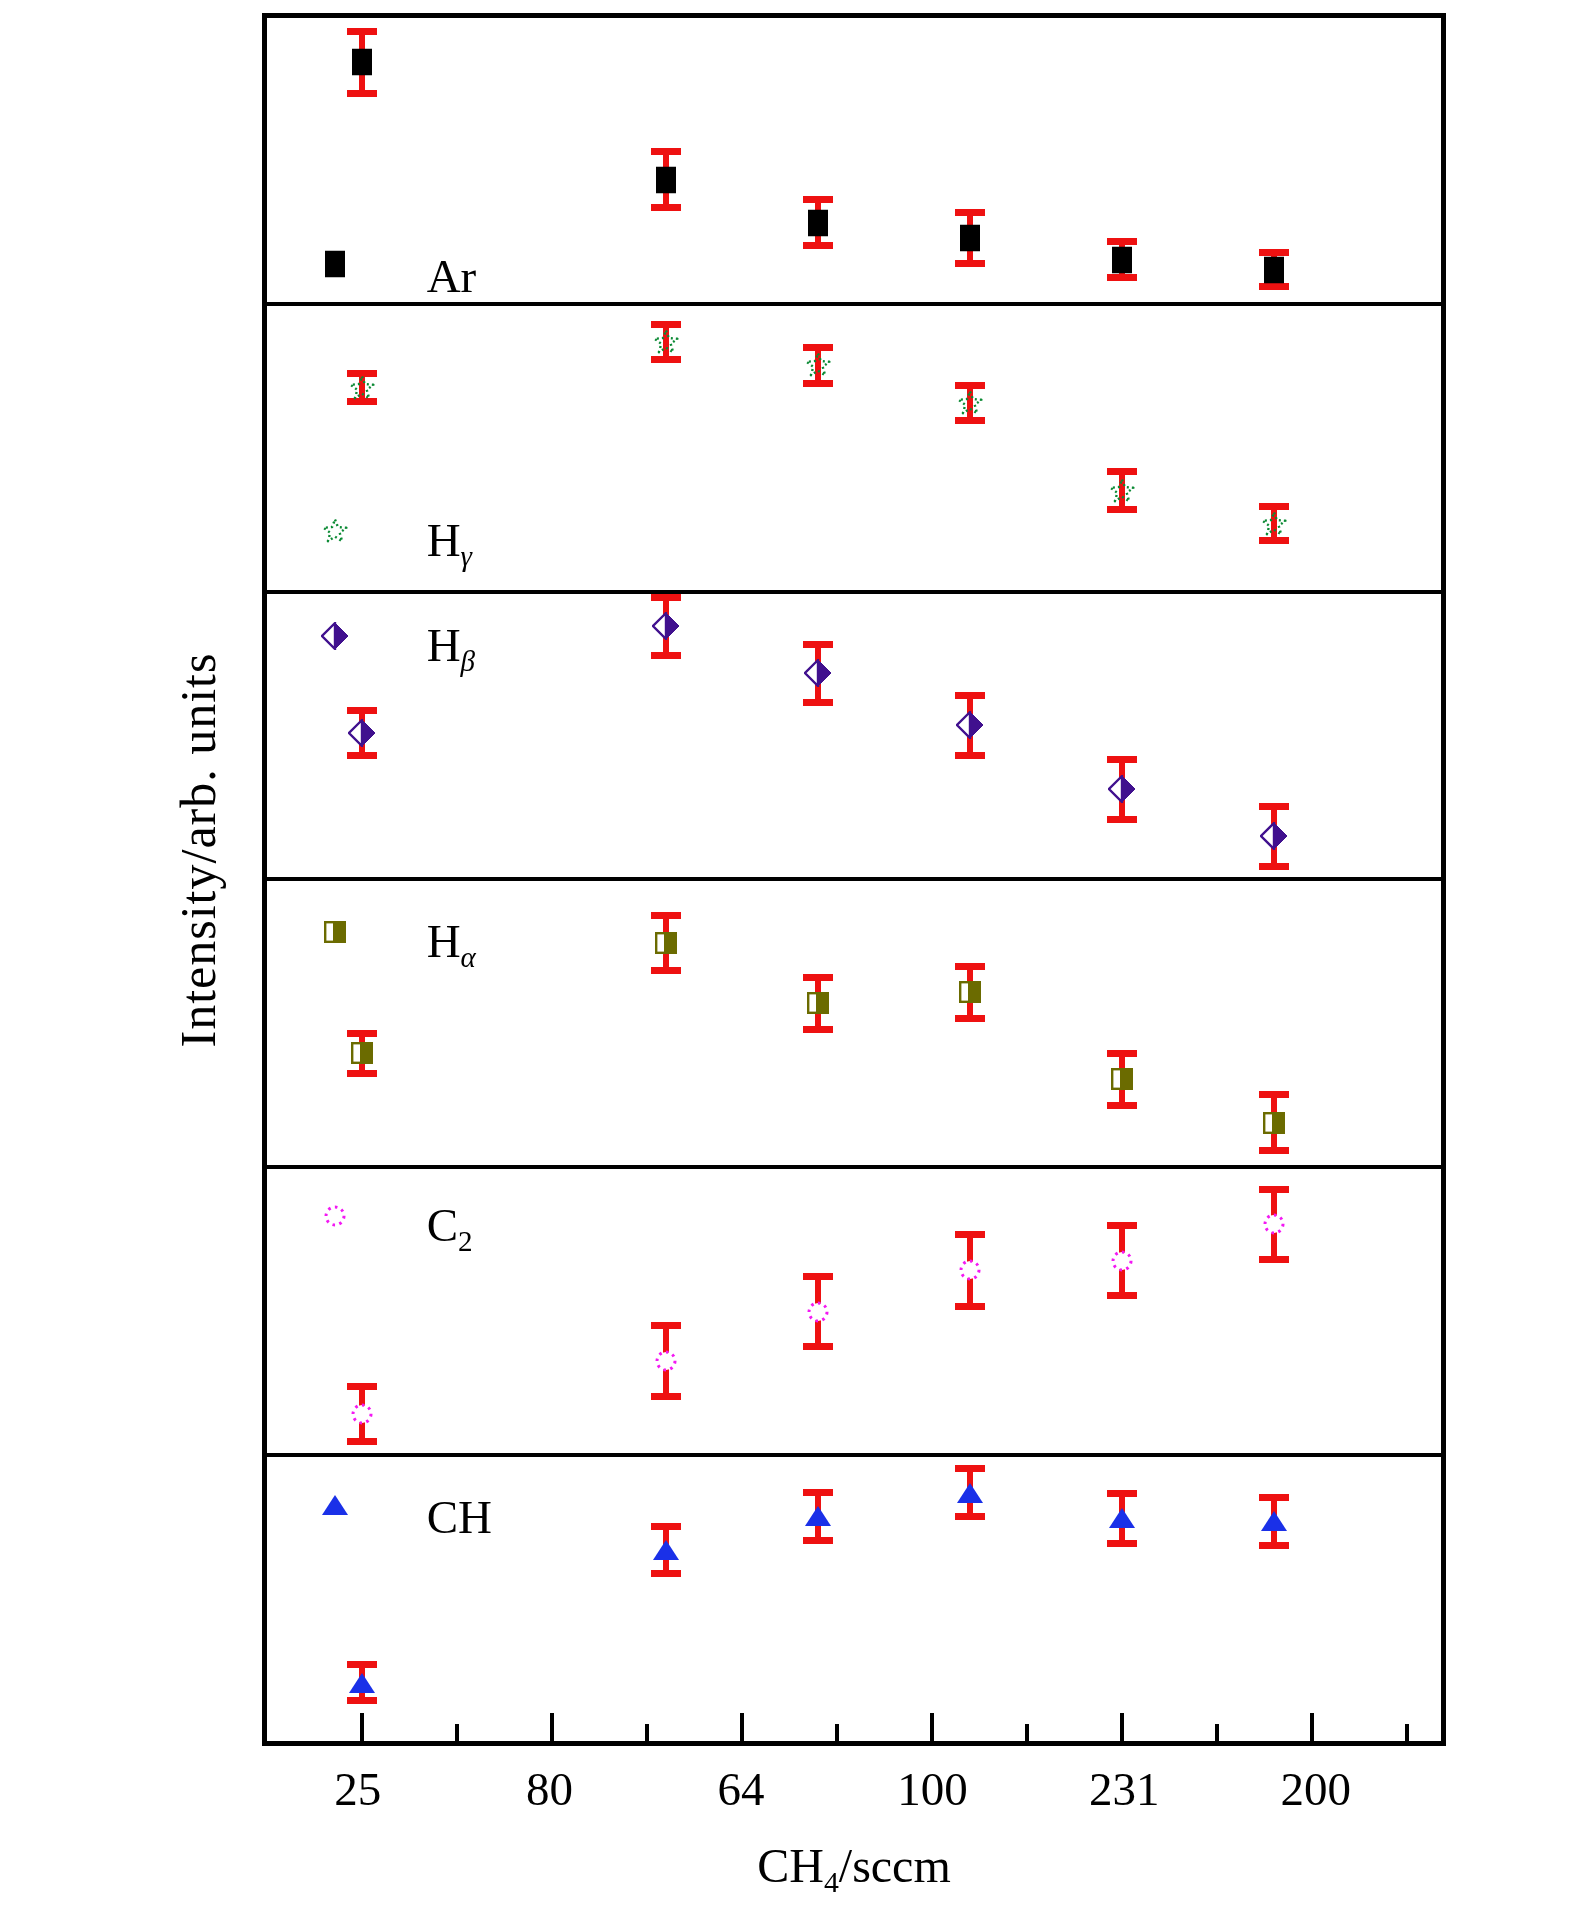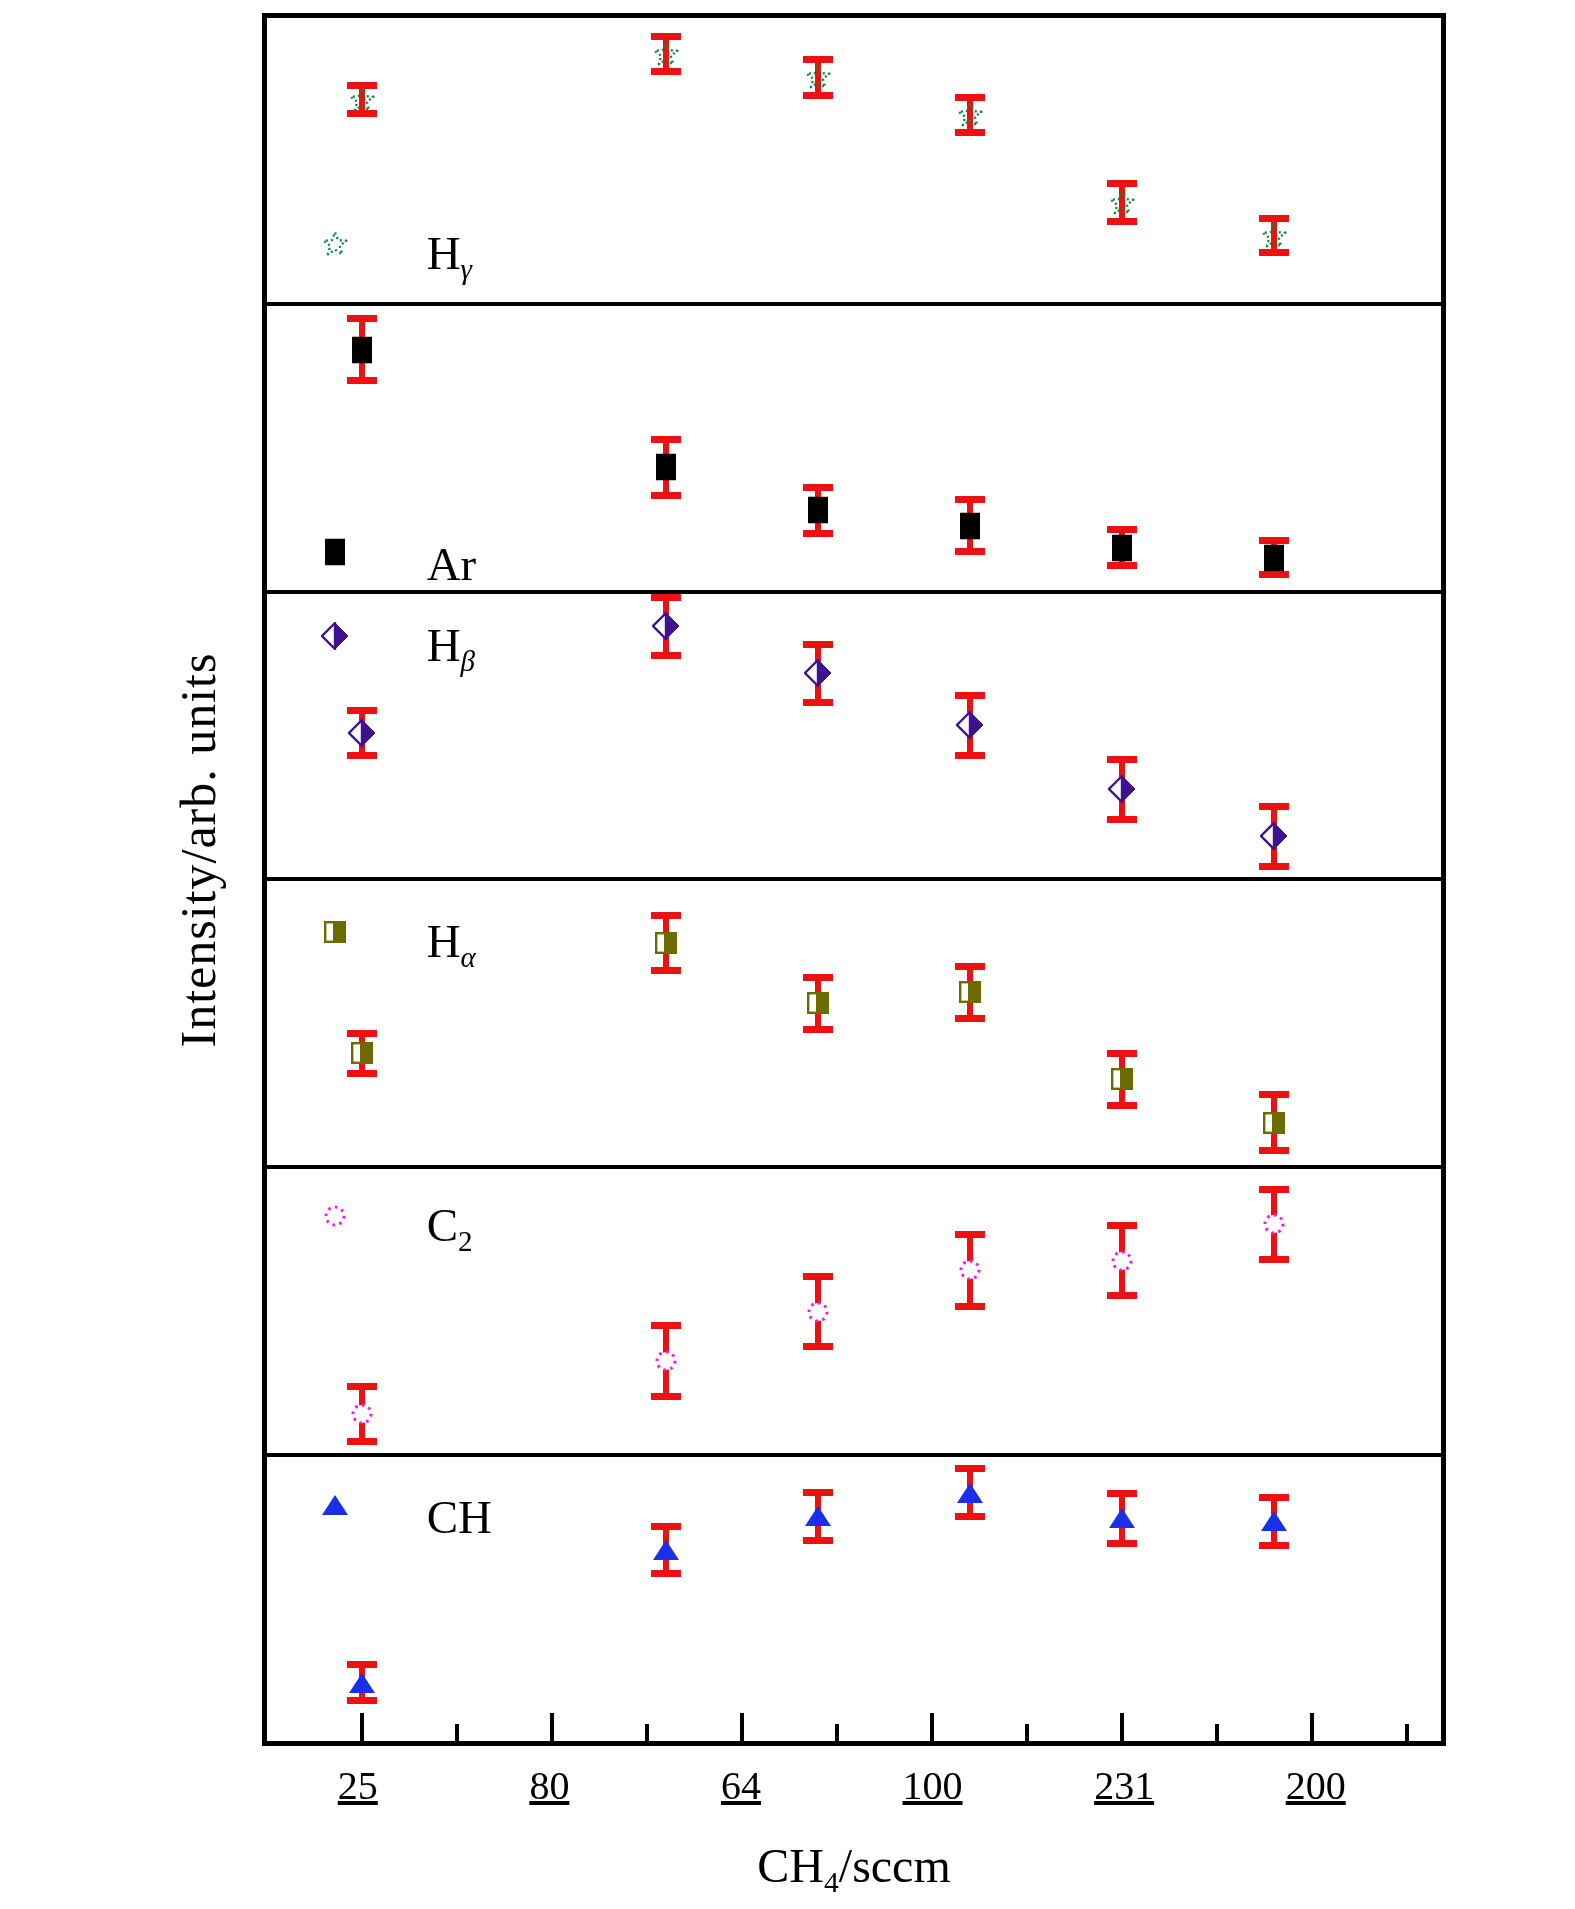--- a/index.html
+++ b/index.html
@@ -28,36 +28,90 @@
   .marker{position:absolute;transform:translate(-50%,50%);line-height:0;}
   .legend-sym{position:absolute;transform:translate(-50%,-50%);line-height:0;}
   .legend-label{position:absolute;transform:translateY(-50%);font-size:47px;white-space:nowrap;margin-top:12px;}
   .legend-label .sub{font-size:0.62em;vertical-align:-0.35em;}
   .legend-label .sub.greek{font-style:italic;}
   .tick-layer{position:absolute;left:0;top:0;right:0;bottom:0;pointer-events:none;}
   .tick{position:absolute;bottom:0;width:4px;background:#000;transform:translateX(-50%);}
   .tick.major{height:28px;}
   .tick.minor{height:17px;}
   .xtick-labels{position:absolute;left:262px;top:1762px;width:1184px;height:60px;}
-  .xtick-label{position:absolute;transform:translateX(-50%);font-size:40px;text-decoration:underline;}
+  .xtick-label{position:absolute;transform:translateX(-50%);font-size:47px;}
   .xlabel{
     position:absolute;left:854px;top:1838px;transform:translateX(-50%);
     font-size:48px;white-space:nowrap;
   }
   .xlabel .sub{font-size:0.62em;vertical-align:-0.35em;}
 </style>
 </head>
 <body>
 
 <div class="figure">
   <div class="ylabel">Intensity/arb. units</div>
 
   <div class="plot-frame">
     <div class="panels" id="panels">
         <div class="panel">
+          <div class="err" style="left: 8.09061%; bottom: 73.4%; height: 22.2%;">
+            <div class="err-line" style="background: rgb(238, 17, 17);"></div>
+            <div class="err-cap top" style="background: rgb(238, 17, 17);"></div>
+            <div class="err-cap bot" style="background: rgb(238, 17, 17);"></div>
+          </div>
+          <div class="err" style="left: 33.9806%; bottom: 33.1%; height: 20%;">
+            <div class="err-line" style="background: rgb(238, 17, 17);"></div>
+            <div class="err-cap top" style="background: rgb(238, 17, 17);"></div>
+            <div class="err-cap bot" style="background: rgb(238, 17, 17);"></div>
+          </div>
+          <div class="err" style="left: 46.9256%; bottom: 19.6%; height: 16.6%;">
+            <div class="err-line" style="background: rgb(238, 17, 17);"></div>
+            <div class="err-cap top" style="background: rgb(238, 17, 17);"></div>
+            <div class="err-cap bot" style="background: rgb(238, 17, 17);"></div>
+          </div>
+          <div class="err" style="left: 59.8706%; bottom: 13.4%; height: 18.4%;">
+            <div class="err-line" style="background: rgb(238, 17, 17);"></div>
+            <div class="err-cap top" style="background: rgb(238, 17, 17);"></div>
+            <div class="err-cap bot" style="background: rgb(238, 17, 17);"></div>
+          </div>
+          <div class="err" style="left: 72.8155%; bottom: 8.3%; height: 13%;">
+            <div class="err-line" style="background: rgb(238, 17, 17);"></div>
+            <div class="err-cap top" style="background: rgb(238, 17, 17);"></div>
+            <div class="err-cap bot" style="background: rgb(238, 17, 17);"></div>
+          </div>
+          <div class="err" style="left: 85.7605%; bottom: 5.1%; height: 12.4%;">
+            <div class="err-line" style="background: rgb(238, 17, 17);"></div>
+            <div class="err-cap top" style="background: rgb(238, 17, 17);"></div>
+            <div class="err-cap bot" style="background: rgb(238, 17, 17);"></div>
+          </div>
+          <div class="marker" style="left: 8.09061%; bottom: 84.5%;"><svg width="20" height="27" viewBox="0 0 20 27">
+              <rect x="0" y="0" width="20" height="27" fill="#000000"></rect>
+            </svg></div>
+          <div class="marker" style="left: 33.9806%; bottom: 43.1%;"><svg width="20" height="27" viewBox="0 0 20 27">
+              <rect x="0" y="0" width="20" height="27" fill="#000000"></rect>
+            </svg></div>
+          <div class="marker" style="left: 46.9256%; bottom: 27.9%;"><svg width="20" height="27" viewBox="0 0 20 27">
+              <rect x="0" y="0" width="20" height="27" fill="#000000"></rect>
+            </svg></div>
+          <div class="marker" style="left: 59.8706%; bottom: 22.6%;"><svg width="20" height="27" viewBox="0 0 20 27">
+              <rect x="0" y="0" width="20" height="27" fill="#000000"></rect>
+            </svg></div>
+          <div class="marker" style="left: 72.8155%; bottom: 14.8%;"><svg width="20" height="27" viewBox="0 0 20 27">
+              <rect x="0" y="0" width="20" height="27" fill="#000000"></rect>
+            </svg></div>
+          <div class="marker" style="left: 85.7605%; bottom: 11.3%;"><svg width="20" height="27" viewBox="0 0 20 27">
+              <rect x="0" y="0" width="20" height="27" fill="#000000"></rect>
+            </svg></div>
+          <div class="legend-sym" style="left: 5.75%; top: 86.6%;"><svg width="20" height="27" viewBox="0 0 20 27">
+              <rect x="0" y="0" width="20" height="27" fill="#000000"></rect>
+            </svg></div>
+          <div class="legend-label" style="left: 13.6%; top: 86.6%;"><span>Ar</span></div>
+        </div>
+        <div class="panel">
           <div class="err" style="left: 8.09061%; bottom: 66.1%; height: 10.2%;">
             <div class="err-line" style="background: rgb(238, 17, 17);"></div>
             <div class="err-cap top" style="background: rgb(238, 17, 17);"></div>
             <div class="err-cap bot" style="background: rgb(238, 17, 17);"></div>
           </div>
           <div class="err" style="left: 33.9806%; bottom: 81%; height: 12.6%;">
             <div class="err-line" style="background: rgb(238, 17, 17);"></div>
             <div class="err-cap top" style="background: rgb(238, 17, 17);"></div>
             <div class="err-cap bot" style="background: rgb(238, 17, 17);"></div>
           </div>
@@ -96,74 +150,20 @@
           <div class="marker" style="left: 72.8155%; bottom: 34.9%;"><svg width="26" height="26" viewBox="0 0 26 26">
               <path d="M13 1.5 L15.9 9 L24.4 9.8 L17.7 14.8 L20.1 23.2 L13 18.6 L5.9 23.2 L8.3 14.8 L1.6 9.8 L10.1 9 Z" fill="none" stroke="#0b8a34" stroke-width="2.4" stroke-dasharray="2 3" stroke-linejoin="round"></path>
             </svg></div>
           <div class="marker" style="left: 85.7605%; bottom: 23.3%;"><svg width="26" height="26" viewBox="0 0 26 26">
               <path d="M13 1.5 L15.9 9 L24.4 9.8 L17.7 14.8 L20.1 23.2 L13 18.6 L5.9 23.2 L8.3 14.8 L1.6 9.8 L10.1 9 Z" fill="none" stroke="#0b8a34" stroke-width="2.4" stroke-dasharray="2 3" stroke-linejoin="round"></path>
             </svg></div>
           <div class="legend-sym" style="left: 5.75%; top: 79.5%;"><svg width="26" height="26" viewBox="0 0 26 26">
               <path d="M13 1.5 L15.9 9 L24.4 9.8 L17.7 14.8 L20.1 23.2 L13 18.6 L5.9 23.2 L8.3 14.8 L1.6 9.8 L10.1 9 Z" fill="none" stroke="#0b8a34" stroke-width="2.4" stroke-dasharray="2 3" stroke-linejoin="round"></path>
             </svg></div>
           <div class="legend-label" style="left: 13.6%; top: 79.5%;"><span>H</span><span class="sub greek">γ</span></div>
-        </div>
-        <div class="panel">
-          <div class="err" style="left: 8.09061%; bottom: 73.4%; height: 22.2%;">
-            <div class="err-line" style="background: rgb(238, 17, 17);"></div>
-            <div class="err-cap top" style="background: rgb(238, 17, 17);"></div>
-            <div class="err-cap bot" style="background: rgb(238, 17, 17);"></div>
-          </div>
-          <div class="err" style="left: 33.9806%; bottom: 33.1%; height: 20%;">
-            <div class="err-line" style="background: rgb(238, 17, 17);"></div>
-            <div class="err-cap top" style="background: rgb(238, 17, 17);"></div>
-            <div class="err-cap bot" style="background: rgb(238, 17, 17);"></div>
-          </div>
-          <div class="err" style="left: 46.9256%; bottom: 19.6%; height: 16.6%;">
-            <div class="err-line" style="background: rgb(238, 17, 17);"></div>
-            <div class="err-cap top" style="background: rgb(238, 17, 17);"></div>
-            <div class="err-cap bot" style="background: rgb(238, 17, 17);"></div>
-          </div>
-          <div class="err" style="left: 59.8706%; bottom: 13.4%; height: 18.4%;">
-            <div class="err-line" style="background: rgb(238, 17, 17);"></div>
-            <div class="err-cap top" style="background: rgb(238, 17, 17);"></div>
-            <div class="err-cap bot" style="background: rgb(238, 17, 17);"></div>
-          </div>
-          <div class="err" style="left: 72.8155%; bottom: 8.3%; height: 13%;">
-            <div class="err-line" style="background: rgb(238, 17, 17);"></div>
-            <div class="err-cap top" style="background: rgb(238, 17, 17);"></div>
-            <div class="err-cap bot" style="background: rgb(238, 17, 17);"></div>
-          </div>
-          <div class="err" style="left: 85.7605%; bottom: 5.1%; height: 12.4%;">
-            <div class="err-line" style="background: rgb(238, 17, 17);"></div>
-            <div class="err-cap top" style="background: rgb(238, 17, 17);"></div>
-            <div class="err-cap bot" style="background: rgb(238, 17, 17);"></div>
-          </div>
-          <div class="marker" style="left: 8.09061%; bottom: 84.5%;"><svg width="20" height="27" viewBox="0 0 20 27">
-              <rect x="0" y="0" width="20" height="27" fill="#000000"></rect>
-            </svg></div>
-          <div class="marker" style="left: 33.9806%; bottom: 43.1%;"><svg width="20" height="27" viewBox="0 0 20 27">
-              <rect x="0" y="0" width="20" height="27" fill="#000000"></rect>
-            </svg></div>
-          <div class="marker" style="left: 46.9256%; bottom: 27.9%;"><svg width="20" height="27" viewBox="0 0 20 27">
-              <rect x="0" y="0" width="20" height="27" fill="#000000"></rect>
-            </svg></div>
-          <div class="marker" style="left: 59.8706%; bottom: 22.6%;"><svg width="20" height="27" viewBox="0 0 20 27">
-              <rect x="0" y="0" width="20" height="27" fill="#000000"></rect>
-            </svg></div>
-          <div class="marker" style="left: 72.8155%; bottom: 14.8%;"><svg width="20" height="27" viewBox="0 0 20 27">
-              <rect x="0" y="0" width="20" height="27" fill="#000000"></rect>
-            </svg></div>
-          <div class="marker" style="left: 85.7605%; bottom: 11.3%;"><svg width="20" height="27" viewBox="0 0 20 27">
-              <rect x="0" y="0" width="20" height="27" fill="#000000"></rect>
-            </svg></div>
-          <div class="legend-sym" style="left: 5.75%; top: 86.6%;"><svg width="20" height="27" viewBox="0 0 20 27">
-              <rect x="0" y="0" width="20" height="27" fill="#000000"></rect>
-            </svg></div>
-          <div class="legend-label" style="left: 13.6%; top: 86.6%;"><span>Ar</span></div>
         </div>
         <div class="panel">
           <div class="err" style="left: 8.09061%; bottom: 42.9%; height: 16%;">
             <div class="err-line" style="background: rgb(238, 17, 17);"></div>
             <div class="err-cap top" style="background: rgb(238, 17, 17);"></div>
             <div class="err-cap bot" style="background: rgb(238, 17, 17);"></div>
           </div>
           <div class="err" style="left: 33.9806%; bottom: 78.2%; height: 20.8%;">
             <div class="err-line" style="background: rgb(238, 17, 17);"></div>
             <div class="err-cap top" style="background: rgb(238, 17, 17);"></div>

